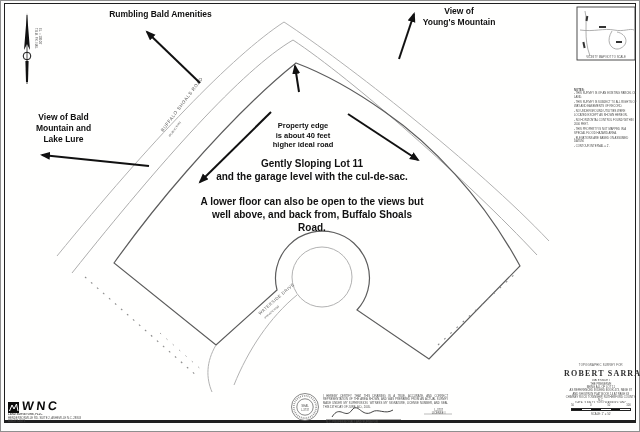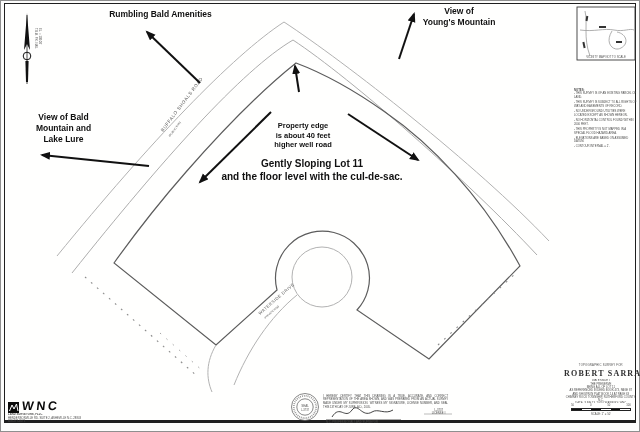--- a/index.html
+++ b/index.html
@@ -120,28 +120,32 @@
   </div>
 
   <div class="ann f85" style="left:405px;top:6px;width:108px;">
     <div>View of</div>
     <div>Young's Mountain</div>
   </div>
 
   <div class="ann f75" style="left:258px;top:97px;width:90px;margin-top:24px;">
     <div>Property edge</div>
     <div>is about 40 feet</div>
-    <div>higher well road</div>
+    <div>higher ideal road</div>
   </div>
 
   <div class="ann f8" style="left:198px;top:158px;width:228px;">
     <div>Gently Sloping Lot 11</div>
-    <div>and the floor level with the cul-de-sac.</div>
-  </div>
-
+    <div>and the garage level with the cul-de-sac.</div>
+  </div>
+
+  <div class="ann f8" style="left:198px;top:196px;width:228px;">
+    <div>A lower floor can also be open to the views but</div>
+    <div>well above, and back from, Buffalo Shoals Road.</div>
+  </div>
 
   <div class="tinywrap" style="left:574px;top:88px;width:64px;height:110px;overflow:hidden;">
     <div class="tiny" style="width:138px;">
       <div style="font-weight:bold;">NOTES:</div>
       <div class="notes-item">- THIS SURVEY IS OF AN EXISTING PARCEL OF LAND.</div>
       <div class="notes-item">- THIS SURVEY IS SUBJECT TO ALL RIGHTS OF WAY AND EASEMENTS OF RECORD.</div>
       <div class="notes-item">- NO UNDERGROUND UTILITIES WERE LOCATED EXCEPT AS SHOWN HEREON.</div>
       <div class="notes-item">- NO HORIZONTAL CONTROL FOUND WITHIN 2000 FEET.</div>
       <div class="notes-item">- THIS PROPERTY IS NOT MAPPED IN A SPECIAL FLOOD HAZARD AREA.</div>
       <div class="notes-item">- ELEVATIONS ARE BASED ON ASSUMED DATUM.</div>

